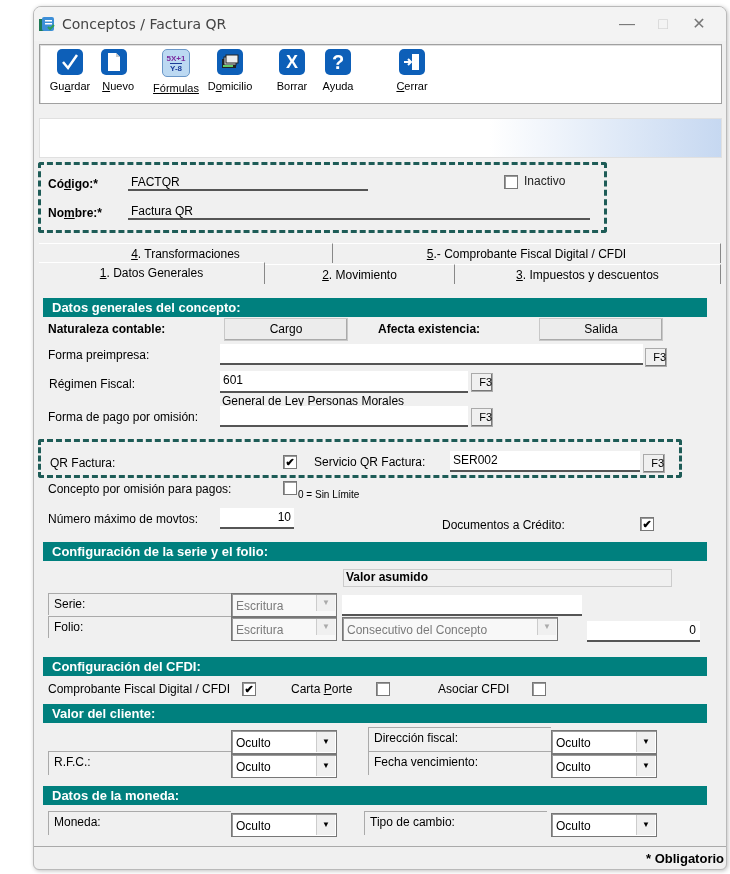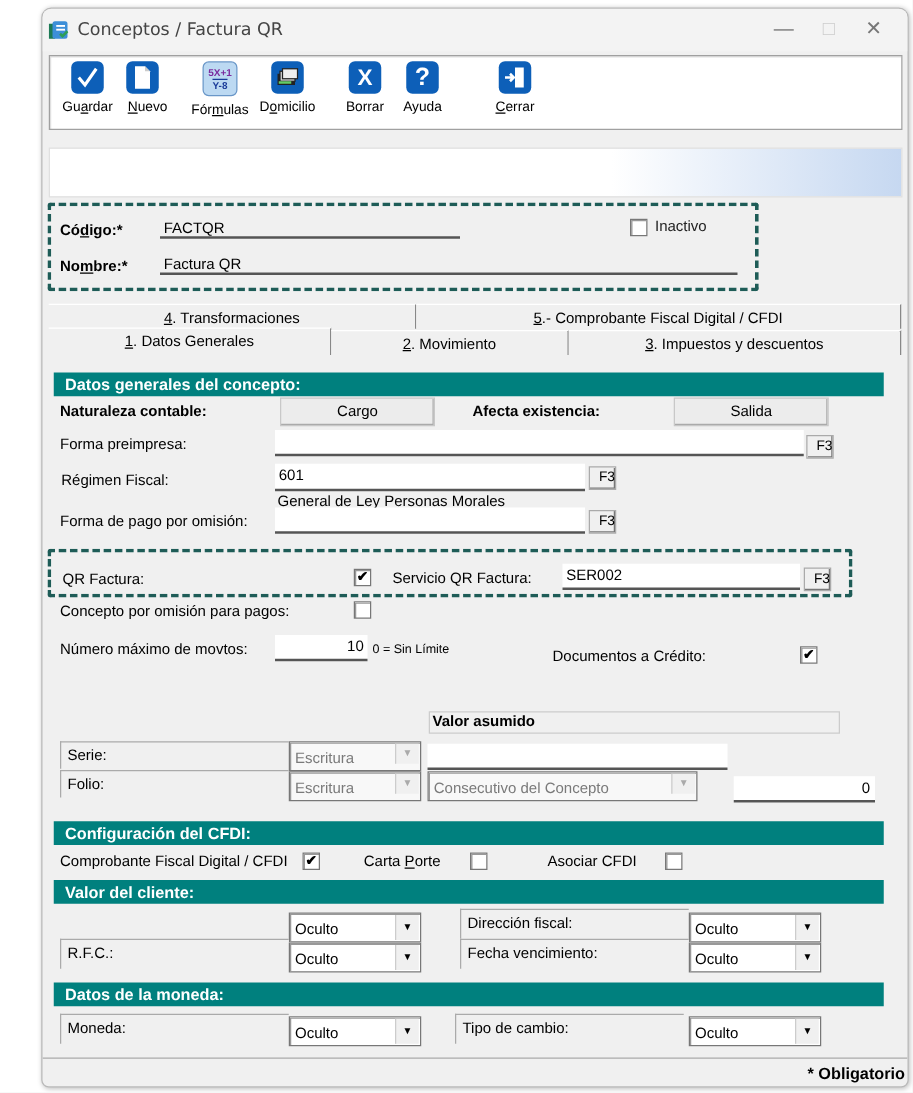--- a/index.html
+++ b/index.html
@@ -74,21 +74,21 @@
             <path d="M10 1 v4 h4" fill="#ccc"></path>
           </svg>
       </div>
       <span class="lbl" style="position:static;"><span class="u">N</span><span>uevo</span></span>
     </div>
     <div class="tool" style="left:108px;width:56px;">
       <div class="ico" style="background:#bcd9f2;border:1px solid #6a97c8;color:#1b3c9a;font-size:8px;line-height:9px;flex-direction:column;">
         <span style="color:#7b2b9e;">5X+1</span>
           <span style="border-top:1px solid #1b3c9a;">Y-8</span>
       </div>
-      <span class="lbl" style="position:static;"><span>Fór</span><span class="u">m</span><span>ulas</span></span>
+      <span class="lbl" style="position:static;text-decoration:underline;"><span>Fór</span><span class="u">m</span><span>ulas</span></span>
     </div>
     <div class="tool" style="left:164px;width:52px;">
       <div class="ico">
         <svg width="20" height="18" viewBox="0 0 20 18">
             <rect x="2" y="6" width="14" height="9" fill="#222"></rect>
             <rect x="4" y="4" width="12" height="8" fill="#ddd" stroke="#222"></rect>
             <rect x="6" y="2" width="12" height="8" fill="#eee" stroke="#222"></rect>
             <rect x="3" y="12" width="10" height="2" fill="#6c6"></rect>
           </svg>
       </div>
@@ -153,24 +153,25 @@
   <div class="chk" style="left:249px;top:448px;">✔</div>
   <div class="lbl" style="left:280px;top:448px;">Servicio QR Factura:</div>
   <div class="field" style="left:416px;top:444px;width:190px;height:21px;">SER002</div>
   <div class="f3" style="left:609px;top:447px;">F3</div>
 
   <div class="lbl" style="left:14px;top:475px;">Concepto por omisión para pagos:</div>
   <div class="chk" style="left:249px;top:474px;"></div>
 
   <div class="lbl" style="left:14px;top:505px;">Número máximo de movtos:</div>
   <div class="field" style="left:186px;top:501px;width:74px;height:21px;text-align:right;padding-right:3px;">10</div>
-  <div class="lbl" style="left:264px;top:507px;font-size:10px;">0 = Sin Límite</div>
+  <div class="lbl" style="left:264px;top:482px;font-size:10px;">0 = Sin Límite</div>
   <div class="lbl" style="left:408px;top:511px;">Documentos a Crédito:</div>
   <div class="chk" style="left:606px;top:510px;">✔</div>
 
+  <div class="section" style="top:535px;">Configuración de la serie y el folio:</div>
   <div class="lbl bold" style="left:309px;top:562px;width:325px;height:16px;background:#f0f0f0;border:1px solid #ccc;padding-left:2px;font-size:12px;">Valor asumido</div>
 
   <div class="cell" style="left:14px;top:586px;width:183px;height:22px;">Serie:</div>
   <div class="combo dis" style="left:197px;top:586px;width:106px;height:24px;line-height:24px;"><span>Escritura</span><span class="arrow">▼</span></div>
   <div class="field" style="left:308px;top:588px;width:240px;height:21px;"></div>
 
   <div class="cell" style="left:14px;top:609px;width:183px;height:22px;">Folio:</div>
   <div class="combo dis" style="left:197px;top:610px;width:106px;height:24px;line-height:24px;"><span>Escritura</span><span class="arrow">▼</span></div>
   <div class="combo dis" style="left:308px;top:610px;width:216px;height:24px;line-height:24px;"><span>Consecutivo del Concepto</span><span class="arrow">▼</span></div>
   <div class="field" style="left:553px;top:614px;width:113px;height:21px;text-align:right;padding-right:4px;">0</div>

